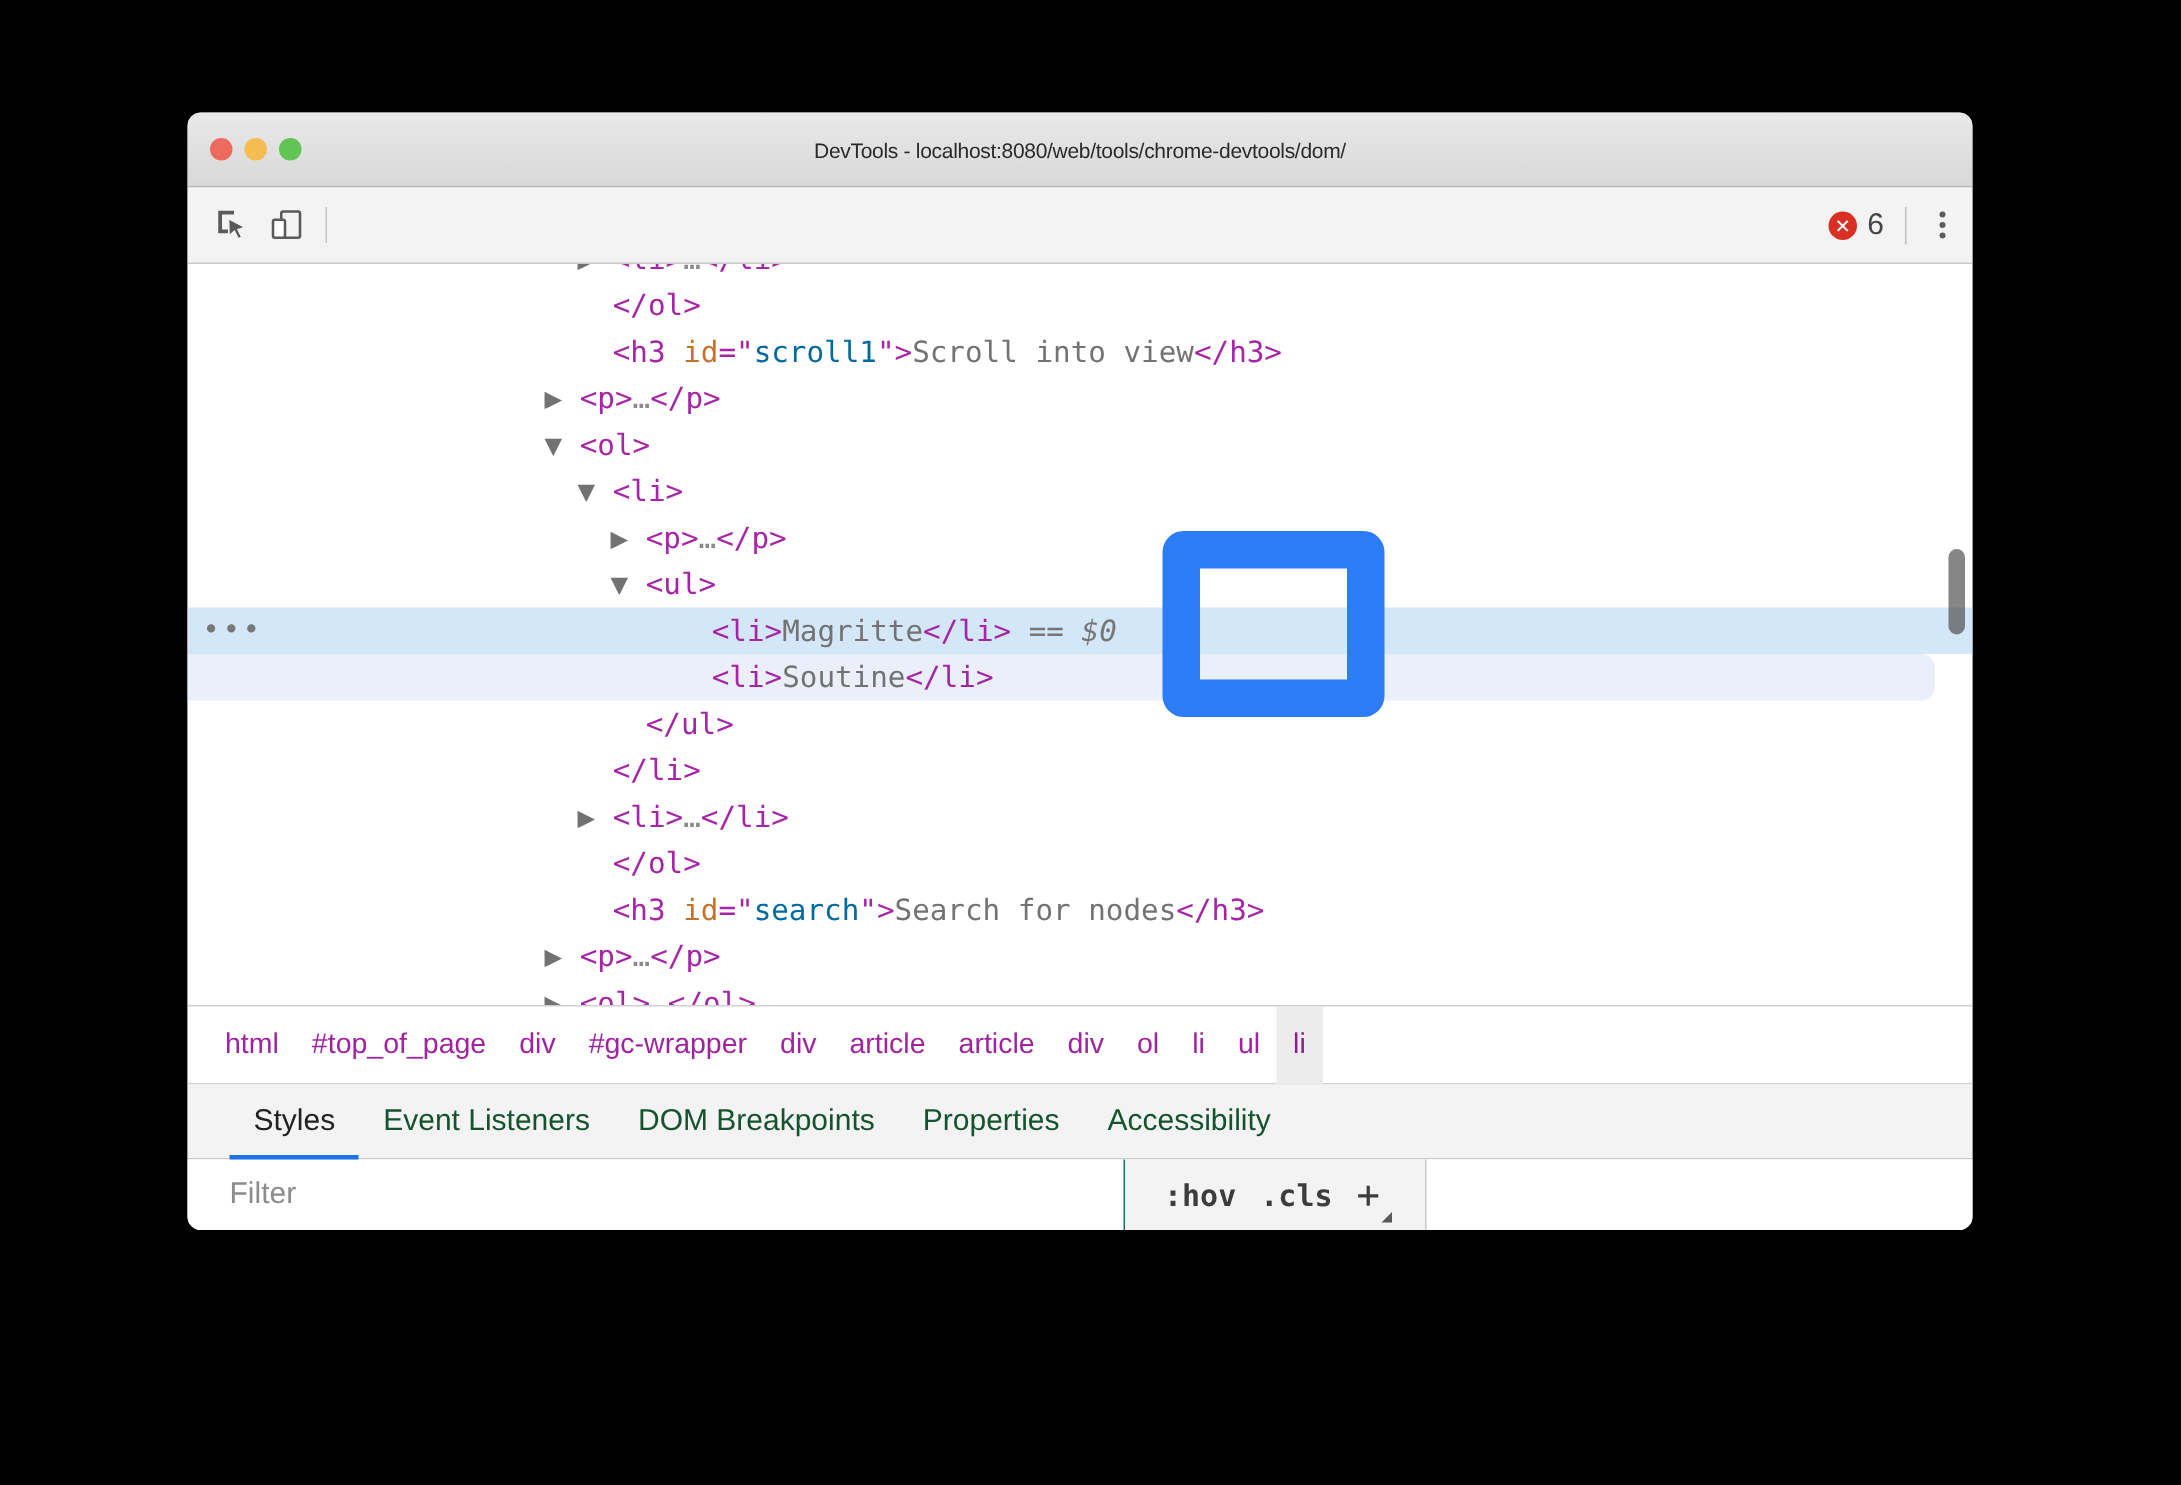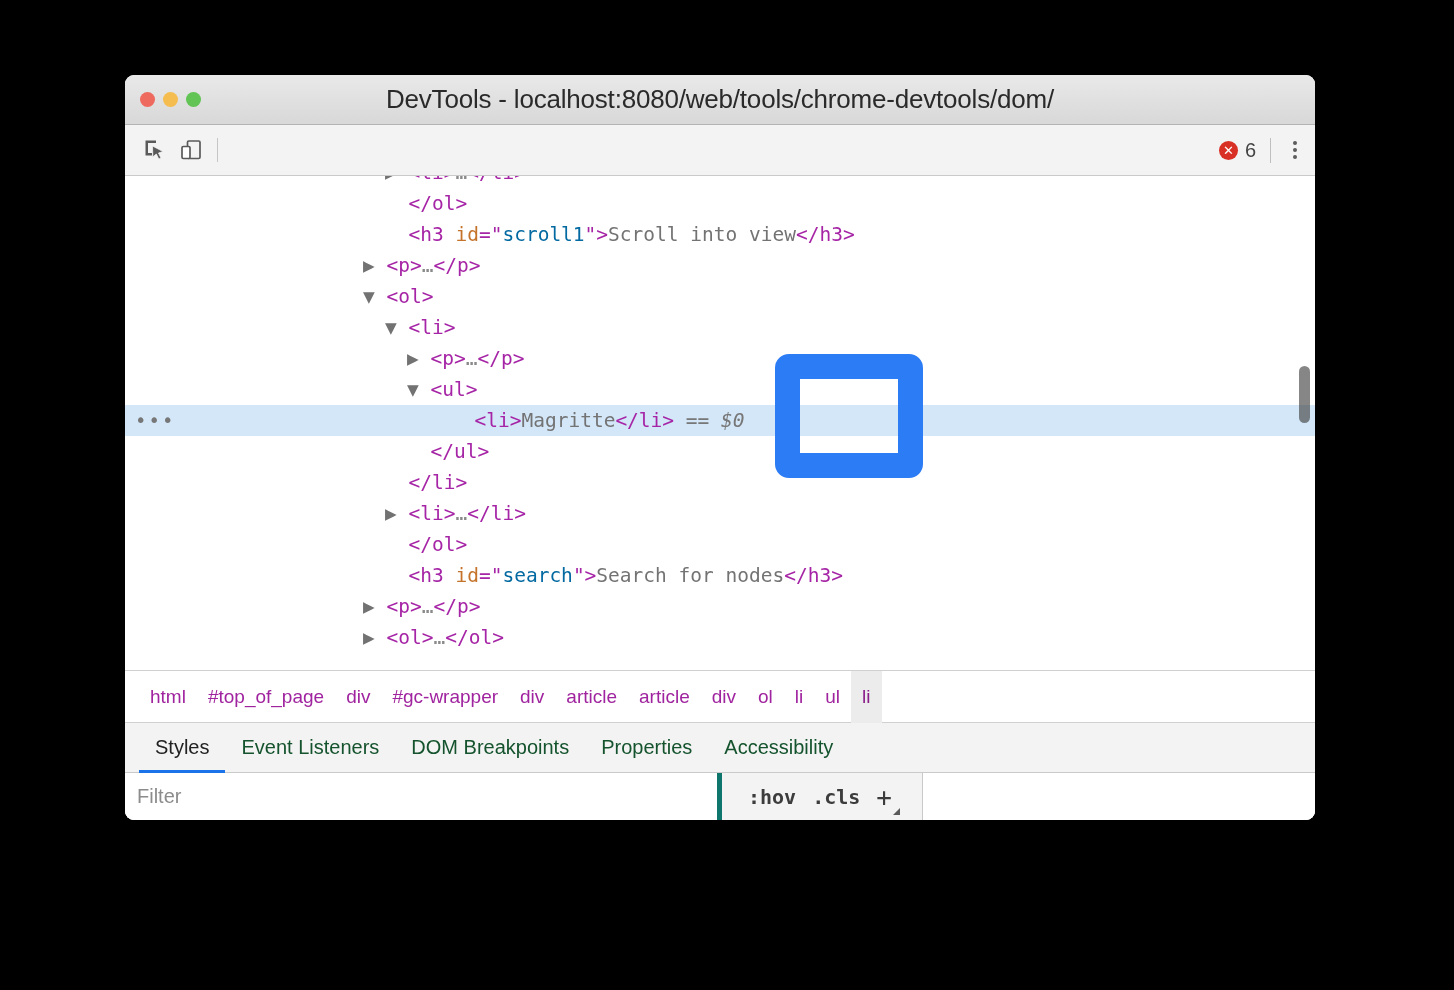--- a/index.html
+++ b/index.html
@@ -52,21 +52,21 @@
     width: 15px; height: 15px;
     border-radius: 50%;
   }
   .dot.red    { background: #ee6a5f; }
   .dot.yellow { background: #f5bd4f; }
   .dot.green  { background: #61c454; }
 
   .window-title {
     width: 100%;
     text-align: center;
-    font-size: 26px;
+    font-size: 14px;
     color: #2a2a2a;
     letter-spacing: -0.2px;
     font-family: "Liberation Sans", sans-serif;
   }
 
   
   .dt-toolbar {
     position: relative;
     height: 51px;
     background: #f3f3f3;
@@ -252,21 +252,21 @@
   }
   .crumb.active { background: #ececec; color: #8a1f8a; }
 
   
   .stabs {
     height: 50px;
     background: #f3f3f3;
     border-bottom: 1px solid #cacaca;
     display: flex;
     align-items: center;
-    padding-left: 14px;
+    padding-left: 28px;
     box-sizing: border-box;
   }
   .stab {
     position: relative;
     height: 50px;
     display: flex;
     align-items: center;
     padding: 0 16px;
     font-size: 20px;
     color: #14532d;
@@ -290,23 +290,23 @@
     border-bottom: 1px solid #d6d6d6;
     box-sizing: border-box;
   }
   .filter-input {
     flex: 0 0 568px;
     background: #ffffff;
     border: none;
     outline: none;
     font-size: 20px;
     color: #8c8c8c;
-    padding: 0 12px;
+    padding: 0 28px;
     font-family: "Liberation Sans", sans-serif;
-    border-right: 5px solid #0f766e;
+    border-right: 1px solid #0f766e;
   }
   .filter-input::placeholder { color: #8c8c8c; }
   .filter-tools {
     flex: 0 0 200px;
     display: flex;
     align-items: center;
     justify-content: center;
     gap: 16px;
     background: #f3f3f3;
     font-family: "DejaVu Sans Mono", monospace;
@@ -397,20 +397,21 @@
       <div class="tree" id="tree-rows">
           <div class="row"><span class="txt" style="margin-left: 260px;"><span class="toggle">▶ </span><span class="tagname">&lt;li&gt;</span><span class="dots">…</span><span class="tagname">&lt;/li&gt;</span></span></div>
           <div class="row"><span class="txt" style="margin-left: 260px;"><span>  </span><span class="tagname">&lt;/ol&gt;</span></span></div>
           <div class="row"><span class="txt" style="margin-left: 260px;"><span>  </span><span class="tagname">&lt;h3 </span><span class="attrname">id</span><span class="tagname">="</span><span class="attrval">scroll1</span><span class="tagname">"&gt;</span><span class="text">Scroll into view</span><span class="tagname">&lt;/h3&gt;</span></span></div>
           <div class="row"><span class="txt" style="margin-left: 238px;"><span class="toggle">▶ </span><span class="tagname">&lt;p&gt;</span><span class="dots">…</span><span class="tagname">&lt;/p&gt;</span></span></div>
           <div class="row"><span class="txt" style="margin-left: 238px;"><span class="toggle">▼ </span><span class="tagname">&lt;ol&gt;</span></span></div>
           <div class="row"><span class="txt" style="margin-left: 260px;"><span class="toggle">▼ </span><span class="tagname">&lt;li&gt;</span></span></div>
           <div class="row"><span class="txt" style="margin-left: 282px;"><span class="toggle">▶ </span><span class="tagname">&lt;p&gt;</span><span class="dots">…</span><span class="tagname">&lt;/p&gt;</span></span></div>
           <div class="row"><span class="txt" style="margin-left: 282px;"><span class="toggle">▼ </span><span class="tagname">&lt;ul&gt;</span></span></div>
           <div class="row selected"><span class="ellipsis-marker">•••</span><span class="txt" style="margin-left: 326px; text-align: right;"><span>  </span><span class="tagname">&lt;li&gt;</span><span class="text">Magritte</span><span class="tagname">&lt;/li&gt;</span><span class="dollar"> == $0</span></span></div>
+          <div class="row hovered"><span class="txt" style="margin-left: 326px;"><span>  </span><span class="tagname">&lt;li&gt;</span><span class="text">Soutine</span><span class="tagname">&lt;/li&gt;</span></span></div>
           <div class="row"><span class="txt" style="margin-left: 282px;"><span>  </span><span class="tagname">&lt;/ul&gt;</span></span></div>
           <div class="row"><span class="txt" style="margin-left: 260px;"><span>  </span><span class="tagname">&lt;/li&gt;</span></span></div>
           <div class="row"><span class="txt" style="margin-left: 260px;"><span class="toggle">▶ </span><span class="tagname">&lt;li&gt;</span><span class="dots">…</span><span class="tagname">&lt;/li&gt;</span></span></div>
           <div class="row"><span class="txt" style="margin-left: 260px;"><span>  </span><span class="tagname">&lt;/ol&gt;</span></span></div>
           <div class="row"><span class="txt" style="margin-left: 260px;"><span>  </span><span class="tagname">&lt;h3 </span><span class="attrname">id</span><span class="tagname">="</span><span class="attrval">search</span><span class="tagname">"&gt;</span><span class="text">Search for nodes</span><span class="tagname">&lt;/h3&gt;</span></span></div>
           <div class="row"><span class="txt" style="margin-left: 238px;"><span class="toggle">▶ </span><span class="tagname">&lt;p&gt;</span><span class="dots">…</span><span class="tagname">&lt;/p&gt;</span></span></div>
           <div class="row"><span class="txt" style="margin-left: 238px;"><span class="toggle">▶ </span><span class="tagname">&lt;ol&gt;</span><span class="dots">…</span><span class="tagname">&lt;/ol&gt;</span></span></div>
         </div>
       <div class="scroll-thumb"></div>
     </div>

